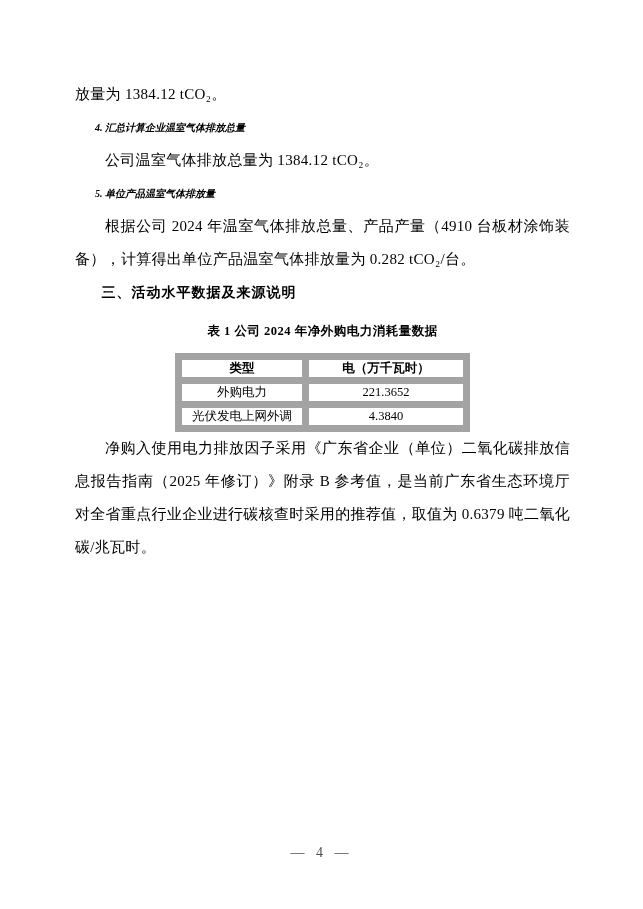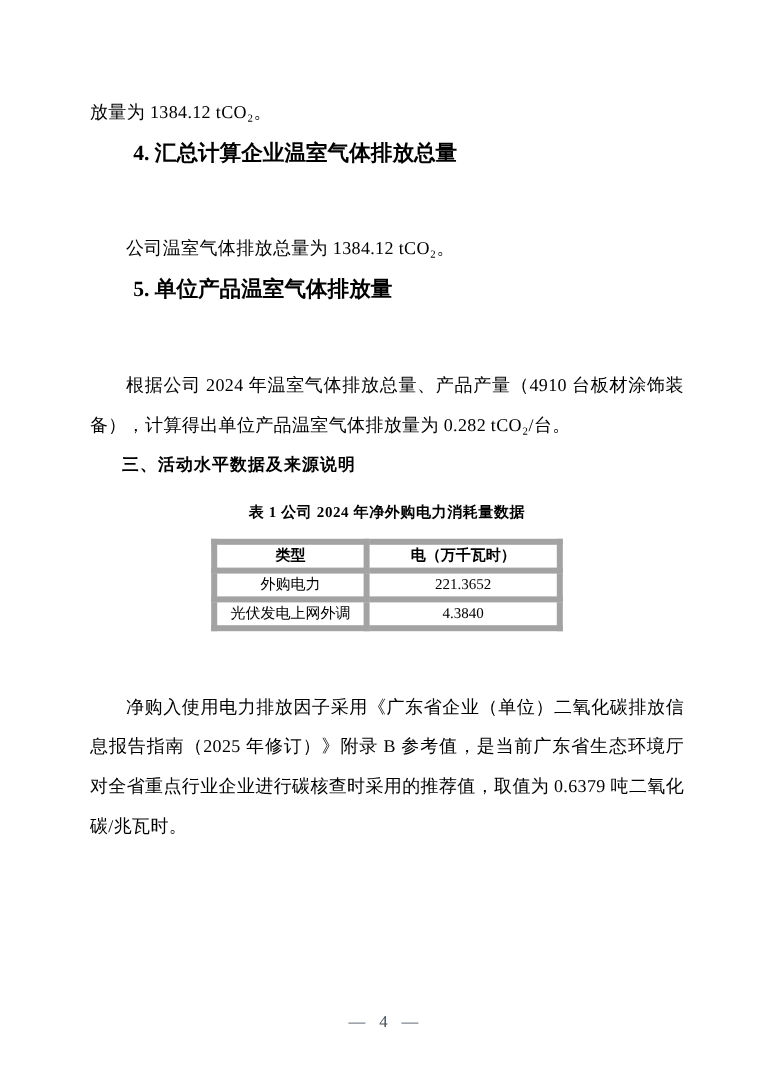--- a/index.html
+++ b/index.html
@@ -14,27 +14,28 @@
     padding: 78px 73px 0 75px;
     overflow: hidden;
   }
   .body-text {
     margin: 0;
     font-size: 15px;
     line-height: 33px;
     text-align: justify;
     letter-spacing: 0.3px;
   }
-  .indent { text-indent: 2em; margin-top: 48px; }
+  .indent { text-indent: 2em; }
   .sub-heading {
     margin: 0;
-    font-size: 18px;
+    font-size: 10px;
     line-height: 33px;
     font-weight: bold;
     text-indent: 2em;
+    font-style: italic;
   }
   .section-heading {
     margin: 0;
     font-size: 14px;
     line-height: 33px;
     font-weight: bold;
     text-indent: 1.9em;
     letter-spacing: 1px;
   }
   .section-heading-2 {
@@ -51,21 +52,21 @@
   table.data-table {
     border-collapse: collapse;
     margin: 0 auto;
     width: 288px;
     table-layout: fixed;
   }
   table.data-table col.c1 { width: 127px; }
   table.data-table col.c2 { width: 161px; }
   table.data-table th,
   table.data-table td {
-    border: 5px solid #a3a3a3;
+    border: 7px solid #a3a3a3;
     height: 24px;
     padding: 0 2px;
     font-size: 12.5px;
     text-align: center;
     vertical-align: middle;
     font-weight: normal;
   }
   table.data-table th { font-weight: bold; }
   .page-footer {
     position: absolute;

